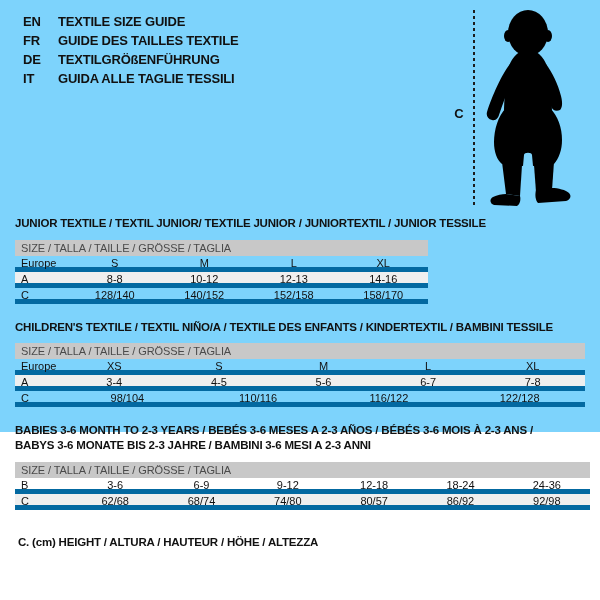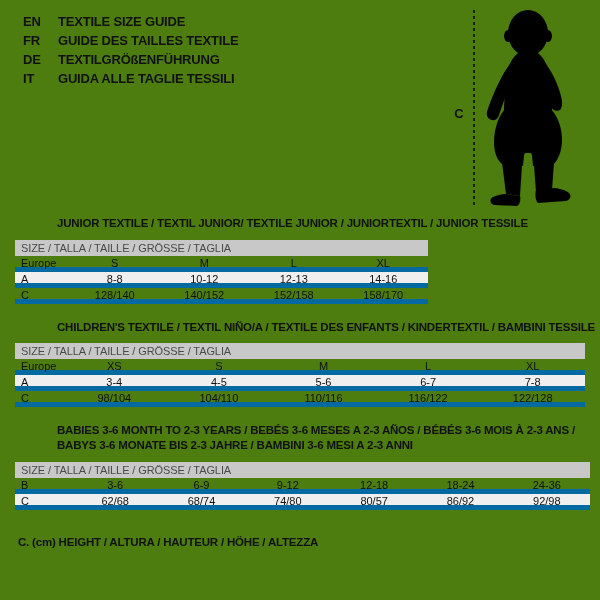--- a/index.html
+++ b/index.html
@@ -1,21 +1,21 @@
 <!DOCTYPE html>
 <html><head>
 <meta charset="utf-8">
 <style>
   html,body{margin:0;padding:0;}
   body{
     width:600px;height:600px;background:#ffffff;
     font-family:"Liberation Sans","DejaVu Sans",sans-serif;
     color:#111111;overflow:hidden;
   }
-  #canvas{position:relative;width:600px;height:600px;background:#4d7c0f;}
+  #canvas{position:relative;width:600px;height:432px;background:#7dd3fc;}
 
   
   .lang-block{position:absolute;left:23px;top:12px;}
   .lang-row{display:flex;height:19px;align-items:center;
     font-weight:700;font-size:13px;letter-spacing:-0.2px;}
   .lang-code{width:35px;flex:0 0 35px;}
   .lang-label{white-space:nowrap;}
 
   
   .measure-line{
@@ -24,21 +24,21 @@
   }
   .measure-label{
     position:absolute;left:451px;top:106px;width:16px;
     font-weight:700;font-size:13px;text-align:center;
   }
   .baby-svg{position:absolute;left:480px;top:8px;}
 
   
   .table-title{
     position:absolute;left:15px;font-weight:700;font-size:11.5px;
-    letter-spacing:-0.2px;white-space:nowrap;margin-left:42px;
+    letter-spacing:-0.2px;white-space:nowrap;
   }
   .table-title.two-line{white-space:normal;width:575px;line-height:15px;}
   .size-table{position:absolute;left:15px;}
   .size-bar{
     background:#c8c8c8;color:#4a4a4a;font-size:11px;font-weight:400;
     height:16px;line-height:16px;padding-left:6px;box-sizing:border-box;
     letter-spacing:-0.1px;
   }
   .trow{
     display:flex;height:16px;line-height:15px;font-size:11px;
@@ -142,21 +142,20 @@
       <div class="rlabel">A</div>
       <div class="cell">3-4</div>
       <div class="cell">4-5</div>
       <div class="cell">5-6</div>
       <div class="cell">6-7</div>
       <div class="cell">7-8</div>
     </div>
     <div class="trow">
       <div class="rlabel">C</div>
       <div class="cell">98/104</div>
-      <div class="cell">104/110</div>
       <div class="cell">110/116</div>
       <div class="cell">116/122</div>
       <div class="cell">122/128</div>
     </div>
   </div>
 
   <div class="table-title two-line" style="top:423px;">
     <span>BABIES 3-6 MONTH TO 2-3 YEARS / BEBÉS 3-6 MESES A 2-3 AÑOS / BÉBÉS 3-6 MOIS À 2-3 ANS /</span><br>
     <span>BABYS 3-6 MONATE BIS 2-3 JAHRE / BAMBINI 3-6 MESI A 2-3 ANNI</span>
   </div>

